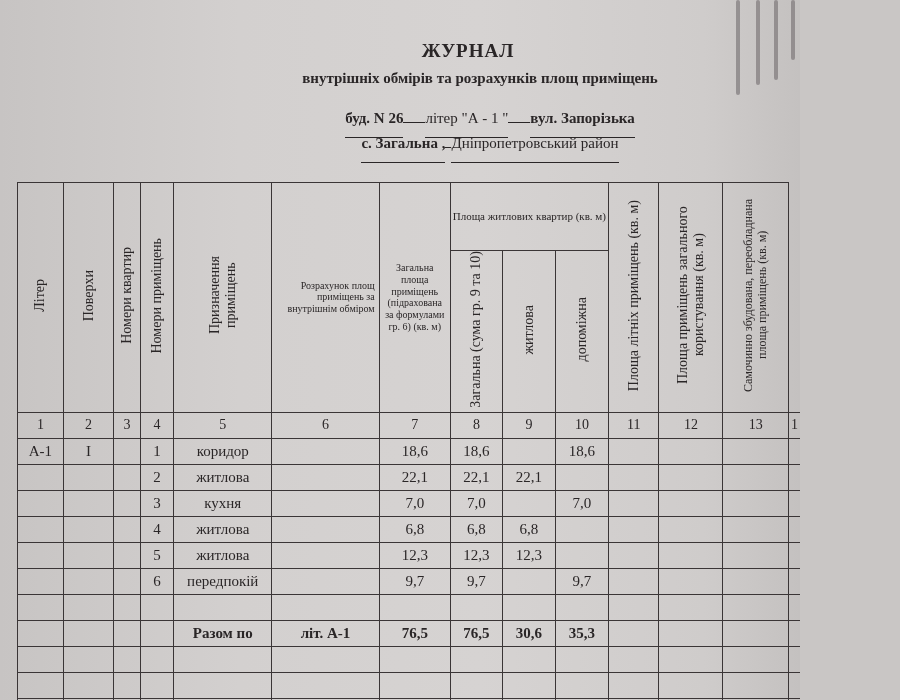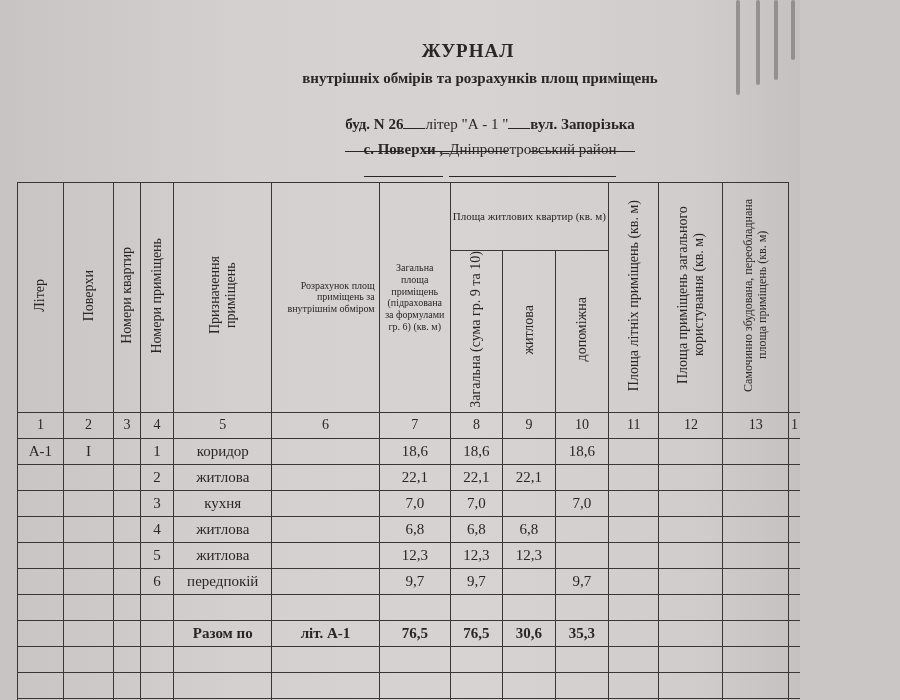--- a/index.html
+++ b/index.html
@@ -6,21 +6,21 @@
   body{width:900px;height:700px;overflow:hidden;background:#c9c6c5;font-family:"Liberation Serif",serif;color:#2a2627;position:relative;}
   .paper{position:absolute;left:0;top:0;width:800px;height:700px;background:linear-gradient(90deg,#c7c4c3 0%,#d3d0cf 30%,#d6d3d2 60%,#cfcccb 88%,#c4c1c0 100%);}
   .edge-strip{position:absolute;right:0;top:0;width:80px;height:130px;}
   .edge-line{position:absolute;top:0;width:4px;background:#6a6566;opacity:.55;border-radius:2px;}
   .title{position:absolute;left:0;width:900px;text-align:center;font-weight:bold;}
   .t1{top:40px;font-size:19px;left:18px;letter-spacing:1px;}
   .t2{top:70px;font-size:15px;left:30px;}
   .t3{top:110px;font-size:15px;left:40px;}
   .t4{top:135px;font-size:15px;left:40px;}
   .t3 span,.t4 span{display:inline-block;}
-  .u{border-bottom:1.5px solid #2a2627;padding-bottom:18px;}
+  .u{border-bottom:1.5px solid #2a2627;padding-bottom:10px;}
   .gap{display:inline-block;width:22px;}
 
   table.journal{position:absolute;left:17px;top:182px;border-collapse:collapse;table-layout:fixed;font-size:14px;}
   table.journal td{border:1.4px solid #3a3536;padding:0;text-align:center;vertical-align:middle;overflow:hidden;}
   .vert{writing-mode:vertical-rl;transform:rotate(180deg);display:inline-block;line-height:1.15;font-size:14px;white-space:normal;max-height:210px;}
   .hdr-txt{font-size:10px;line-height:1.18;}
   .num-row td{height:25px;font-size:14px;}
   .data-row td{height:25px;font-size:15px;}
   .bold{font-weight:bold;}
   .open-right{border-right:none !important;}
@@ -36,21 +36,21 @@
     <div class="edge-line" style="left:54px;height:80px;"></div>
     <div class="edge-line" style="left:71px;height:60px;"></div>
   </div>
 
   <div class="title t1">ЖУРНАЛ</div>
   <div class="title t2">внутрішніх обмірів та розрахунків площ приміщень</div>
   <div class="title t3">
     <span class="u">буд. N 26</span><span class="u gap"></span><span class="u" style="font-weight:normal;">літер "А - 1 "</span><span class="u gap"></span><span class="u">вул. Запорізька</span>
   </div>
   <div class="title t4">
-    <span class="u">с. Поверхи ,</span><span class="u" style="width:6px;"></span><span class="u" style="font-weight:normal;">Дніпропетровський район</span>
+    <span class="u">с. Загальна ,</span><span class="u" style="width:6px;"></span><span class="u" style="font-weight:normal;">Дніпропетровський район</span>
   </div>
 
   <table class="journal">
     <colgroup>
       <col style="width:50px">
         <col style="width:57px">
         <col style="width:28px">
         <col style="width:37px">
         <col style="width:103px">
         <col style="width:117px">

